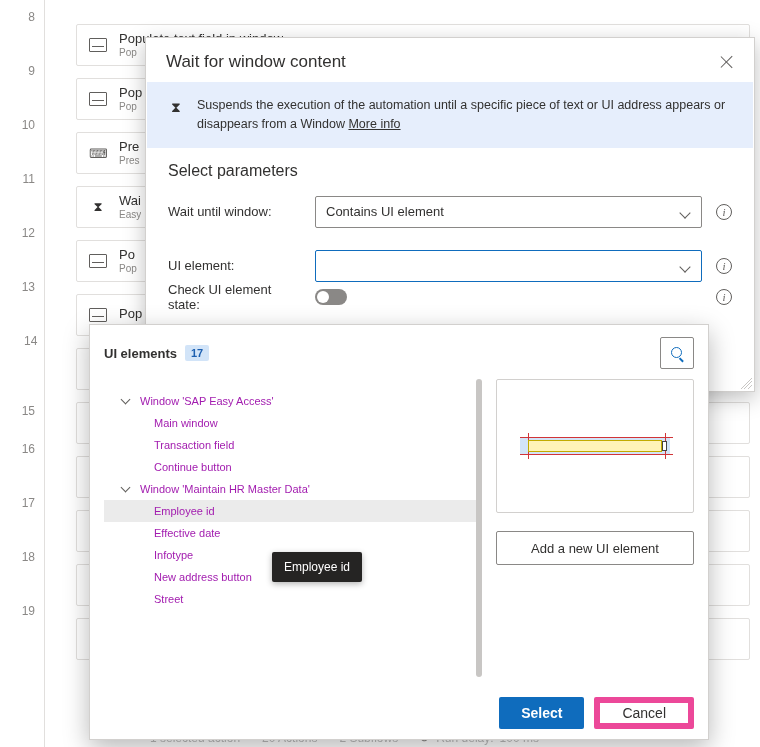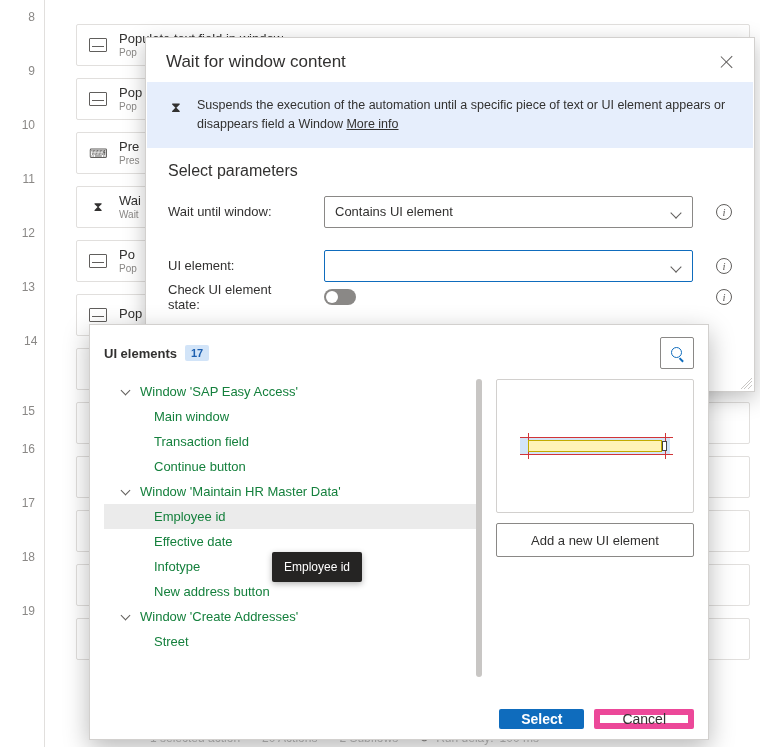--- a/index.html
+++ b/index.html
@@ -41,21 +41,21 @@
 .close-x::before{transform:rotate(45deg);}
 .close-x::after{transform:rotate(-45deg);}
 .info-band {
   display:flex; gap:14px; padding:14px 22px; margin:0 1px;
   background:#e6eefc; font-size:12.5px; color:#323130; line-height:1.5;
 }
 .info-band .hourglass { width:14px; flex-shrink:0; color:#323130; font-size:14px; margin-top:1px;}
 .more-link { text-decoration:underline; cursor:pointer; }
 .params { padding:14px 22px 0 22px; }
 .params-h { font-size:16px; margin-bottom:16px; }
-.param-row { display:flex; align-items:center; gap:21px; margin-bottom:22px; }
+.param-row { display:flex; align-items:center; gap:12px; margin-bottom:22px; }
 .param-label { width:135px; font-size:13px; color:#323130;}
 .select-box { flex:1; height:32px; border:1px solid #8a8886; border-radius:2px; display:flex; align-items:center; padding:0 10px; justify-content:space-between; cursor:pointer;}
 .select-box.active { border-color:#0f6cbd; border-width:1.5px; }
 .chev { width:10px; height:10px; position:relative; }
 .chev::before{content:"";position:absolute;left:0;top:2px;width:7px;height:7px;border-right:1.2px solid #605e5c;border-bottom:1.2px solid #605e5c;transform:rotate(45deg);}
 .info-ico { width:16px; height:16px; border:1.3px solid #605e5c; border-radius:50%; position:relative; flex-shrink:0; cursor:pointer; margin-left:2px;}
 .info-ico::after{content:"i";position:absolute;left:0;right:0;top:0;text-align:center;font-size:11px;font-style:italic;font-family:serif;color:#605e5c;line-height:14px;}
 .toggle { width:32px; height:16px; background:#8a8886; border-radius:8px; position:relative;}
 .toggle::after{content:"";position:absolute;left:2px;top:2px;width:12px;height:12px;background:#fff;border-radius:50%;}
 
@@ -68,42 +68,42 @@
 .pick-top { display:flex; align-items:center; justify-content:space-between; padding:12px 14px 10px 14px; }
 .pick-title { font-size:13px; font-weight:600; display:flex; align-items:center; gap:8px;}
 .badge { background:#d2e4f8; color:#1c5fb0; font-size:11px; padding:2px 6px; border-radius:2px; font-weight:600;}
 .search-btn { width:34px; height:32px; border:1px solid #8a8886; border-radius:2px; display:flex; align-items:center; justify-content:center; cursor:pointer;}
 .mag { width:14px;height:14px;position:relative;}
 .mag::before{content:"";position:absolute;left:1px;top:1px;width:9px;height:9px;border:1.5px solid #0f6cbd;border-radius:50%;}
 .mag::after{content:"";position:absolute;right:0;bottom:0;width:5px;height:1.5px;background:#0f6cbd;transform:rotate(45deg);}
 
 .pick-body { flex:1; display:flex; gap:14px; padding:0 14px 10px 14px; overflow:hidden;}
 .tree-wrap { flex:1; position:relative; overflow:hidden; }
-.tree { font-size:13px; color:#15803d; }
+.tree { font-size:11px; color:#a21caf;margin-top:11px; }
 .tree .grp { display:flex; align-items:center; gap:8px; padding:5px 0 5px 18px; cursor:pointer;}
 .tree .grp .chev2 { width:10px;height:10px;position:relative;}
 .tree .grp .chev2::before{content:"";position:absolute;left:0;top:0;width:6px;height:6px;border-right:1.2px solid #605e5c;border-bottom:1.2px solid #605e5c;transform:rotate(45deg);}
 .tree .item { padding:5px 0 5px 50px; cursor:pointer;}
 .tree .item.selected { background:#ebebeb; }
 .tooltip { position:absolute; background:#252423; color:#fff; font-size:12px; padding:8px 12px; border-radius:2px; white-space:nowrap; box-shadow:0 2px 6px rgba(0,0,0,.3); pointer-events:none;}
 .scrollbar { position:absolute; right:0; top:0; width:6px; height:298px; background:#c8c6c4; border-radius:3px;}
 
-.side { width:198px; display:flex; flex-direction:column; gap:10px; }
+.side { width:198px; display:flex; flex-direction:column; gap:18px; }
 .preview { height:134px; border:1px solid #d2d0ce; border-radius:2px; display:flex; align-items:center; justify-content:center; }
 .preview-inner { width:150px; position:relative;}
 .pi-band { height:18px; background:#d2e4f8; position:relative;}
 .pi-line { position:absolute; left:0; right:-3px; top:0; height:0; border-top:1px solid #d13438;}
 .pi-line.bot { top:auto; bottom:0;}
 .pi-bar { position:absolute; left:8px; right:8px; top:3px; height:12px; background:#fff3b8; border:1px solid #c2ab00;}
 .pi-handle { position:absolute; right:3px; top:4px; width:5px;height:10px;border:1px solid #444;background:#fff;}
 .pi-tick { position:absolute; top:-4px; width:0; height:26px; border-left:1px solid #d13438;}
 
 .add-btn { height:34px; border:1px solid #8a8886; border-radius:2px; display:flex; align-items:center; justify-content:center; font-size:13px; cursor:pointer; background:#fff;}
 .pick-foot { display:flex; justify-content:flex-end; gap:10px; padding:10px 14px; }
-.btn { height:20px; padding:0 22px; border-radius:2px; font-size:14px; cursor:pointer; display:flex; align-items:center; justify-content:center;}
+.btn { height:32px; padding:0 22px; border-radius:2px; font-size:14px; cursor:pointer; display:flex; align-items:center; justify-content:center;}
 .btn.primary { background:#0f6cbd; color:#fff; font-weight:600;}
 .btn.secondary { background:#fff; border:6px solid #ec4899; }
 
 .statusbar { position:absolute; left:150px; bottom:2px; right:10px; font-size:12px; color:#8a8886; display:flex; gap:22px;}
 .statusbar s { text-decoration:line-through; color:#bdbdbd;}
 
 .resize-grip { position:absolute; right:2px; bottom:2px; width:12px; height:12px; background:
   linear-gradient(135deg, transparent 50%, #c8c6c4 50% 55%, transparent 55% 65%, #c8c6c4 65% 70%, transparent 70% 80%, #c8c6c4 80% 85%, transparent 85%);
 }
 .save-stub { position:absolute; right:15px; top:355px; width:40px; height:30px; border:1px solid #8a8886; border-radius:2px; z-index:5; background:#fff;}
@@ -128,21 +128,21 @@
   </div>
 
 <div class="dialog">
   <div class="dlg-hdr">
     <div class="dlg-title">Wait for window content</div>
     <div class="close-x"></div>
   </div>
   <div class="info-band">
     <div class="hourglass hourglass-ico">⧗</div>
     <div>
-      <span>Suspends the execution of the automation until a specific piece of text or UI element appears or disappears field a Window </span><span class="more-link">More info</span>
+      <span>Suspends the execution of the automation until a specific piece of text or UI address appears or disappears from a Window </span><span class="more-link">More info</span>
     </div>
   </div>
   <div class="params">
     <div class="params-h">Select parameters</div>
 
     <div class="param-row">
       <div class="param-label">Wait until window:</div>
       <div class="select-box">
         <span>Contains UI element</span>
         <span class="chev"></span>
@@ -193,24 +193,20 @@
           <div class="item">Transaction field</div>
           <div class="item">Continue button</div>
           <div class="grp">
             <span class="chev2"></span>
             <span>Window 'Maintain HR Master Data'</span>
           </div>
           <div class="item selected">Employee id</div>
           <div class="item">Effective date</div>
           <div class="item">Infotype</div>
           <div class="item">New address button</div>
-          <div class="grp">
-            <span class="chev2"></span>
-            <span>Window 'Create Addresses'</span>
-          </div>
           <div class="item">Street</div>
         </div>
       <div class="tooltip" style="left:168px; top:173px;">Employee id</div>
       <div class="scrollbar"></div>
     </div>
     <div class="side">
       <div class="preview">
         <div class="preview-inner">
           <div class="pi-band">
             <div class="pi-line"></div>
@@ -260,21 +256,21 @@
     <span style="width: 18px; text-align: center; color: rgb(96, 94, 92);">⌨</span>
     <div class="col">
       <div class="t1">Pre</div>
       <div class="t2">Pres</div>
     </div>
   </div>
 <div class="action-row" style="top: 186px;">
     <span style="width: 18px; text-align: center;">⧗</span>
     <div class="col">
       <div class="t1">Wai</div>
-      <div class="t2">Wait</div>
+      <div class="t2">Easy</div>
     </div>
   </div>
 <div class="action-row" style="top: 240px;">
     <span class="ico"></span>
     <div class="col">
       <div class="t1">Po</div>
       <div class="t2">Pop</div>
     </div>
   </div>
 <div class="action-row" style="top: 294px;">

